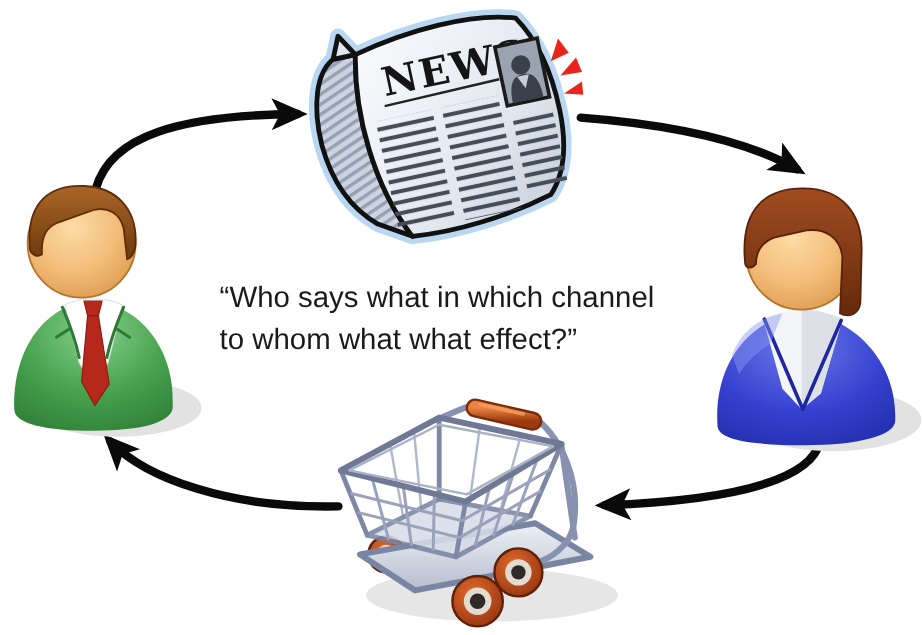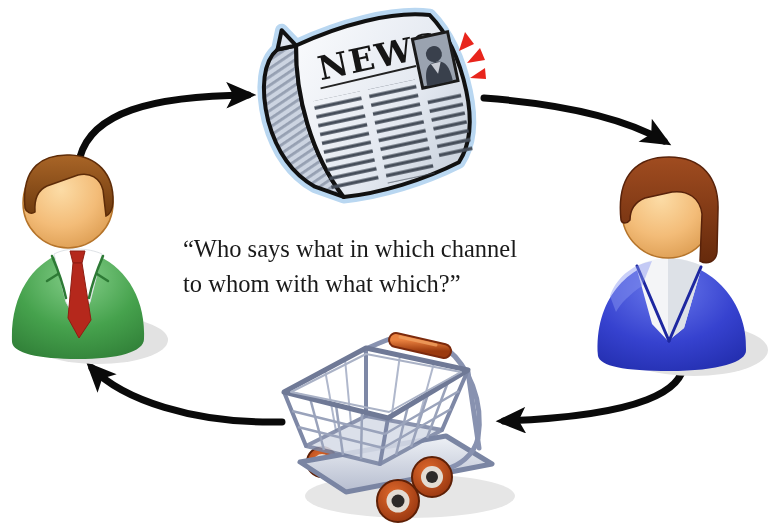--- a/index.html
+++ b/index.html
@@ -4,21 +4,21 @@
 <style>
   html,body{margin:0;padding:0;background:#ffffff;}
   .canvas{
     position:relative;width:768px;height:529px;background:#ffffff;overflow:hidden;
     font-family:"Liberation Sans", sans-serif;
   }
   .canvas svg{position:absolute;left:0;top:0;}
   .quote{
     position:absolute;left:183px;top:231px;width:400px;
     font-size:24.5px;line-height:35px;color:#1a1a1a;
-    font-family:Liberation Serif, serif;
+    font-family:Liberation Sans, sans-serif;
   }
 </style>
 </head>
 <body>
 
 <div class="canvas">
 <svg width="768" height="529" viewBox="0 0 768 529">
   <defs>
     <marker id="ah" markerWidth="4.8" markerHeight="3.8" refX="3.4" refY="1.9" orient="auto">
       <path d="M0.3,0 L4.6,1.9 L0.3,3.8 L1.3,1.9 Z" fill="#0a0a0a"></path>
@@ -192,15 +192,15 @@
     <g>
       <circle cx="398" cy="501" r="21" fill="url(#gWheel)" stroke="#5e2006" stroke-width="2"></circle>
       <circle cx="398" cy="501" r="11.5" fill="#e3dbd2"></circle>
       <circle cx="398" cy="501" r="6.5" fill="#2e2a28"></circle>
     </g>
   </g>
 </svg>
 
   <div class="quote">
     <div>“Who says what in which channel</div>
-    <div>to whom with what which?”</div>
+    <div>to whom what what effect?”</div>
   </div>
 </div>
 
 </body></html>

